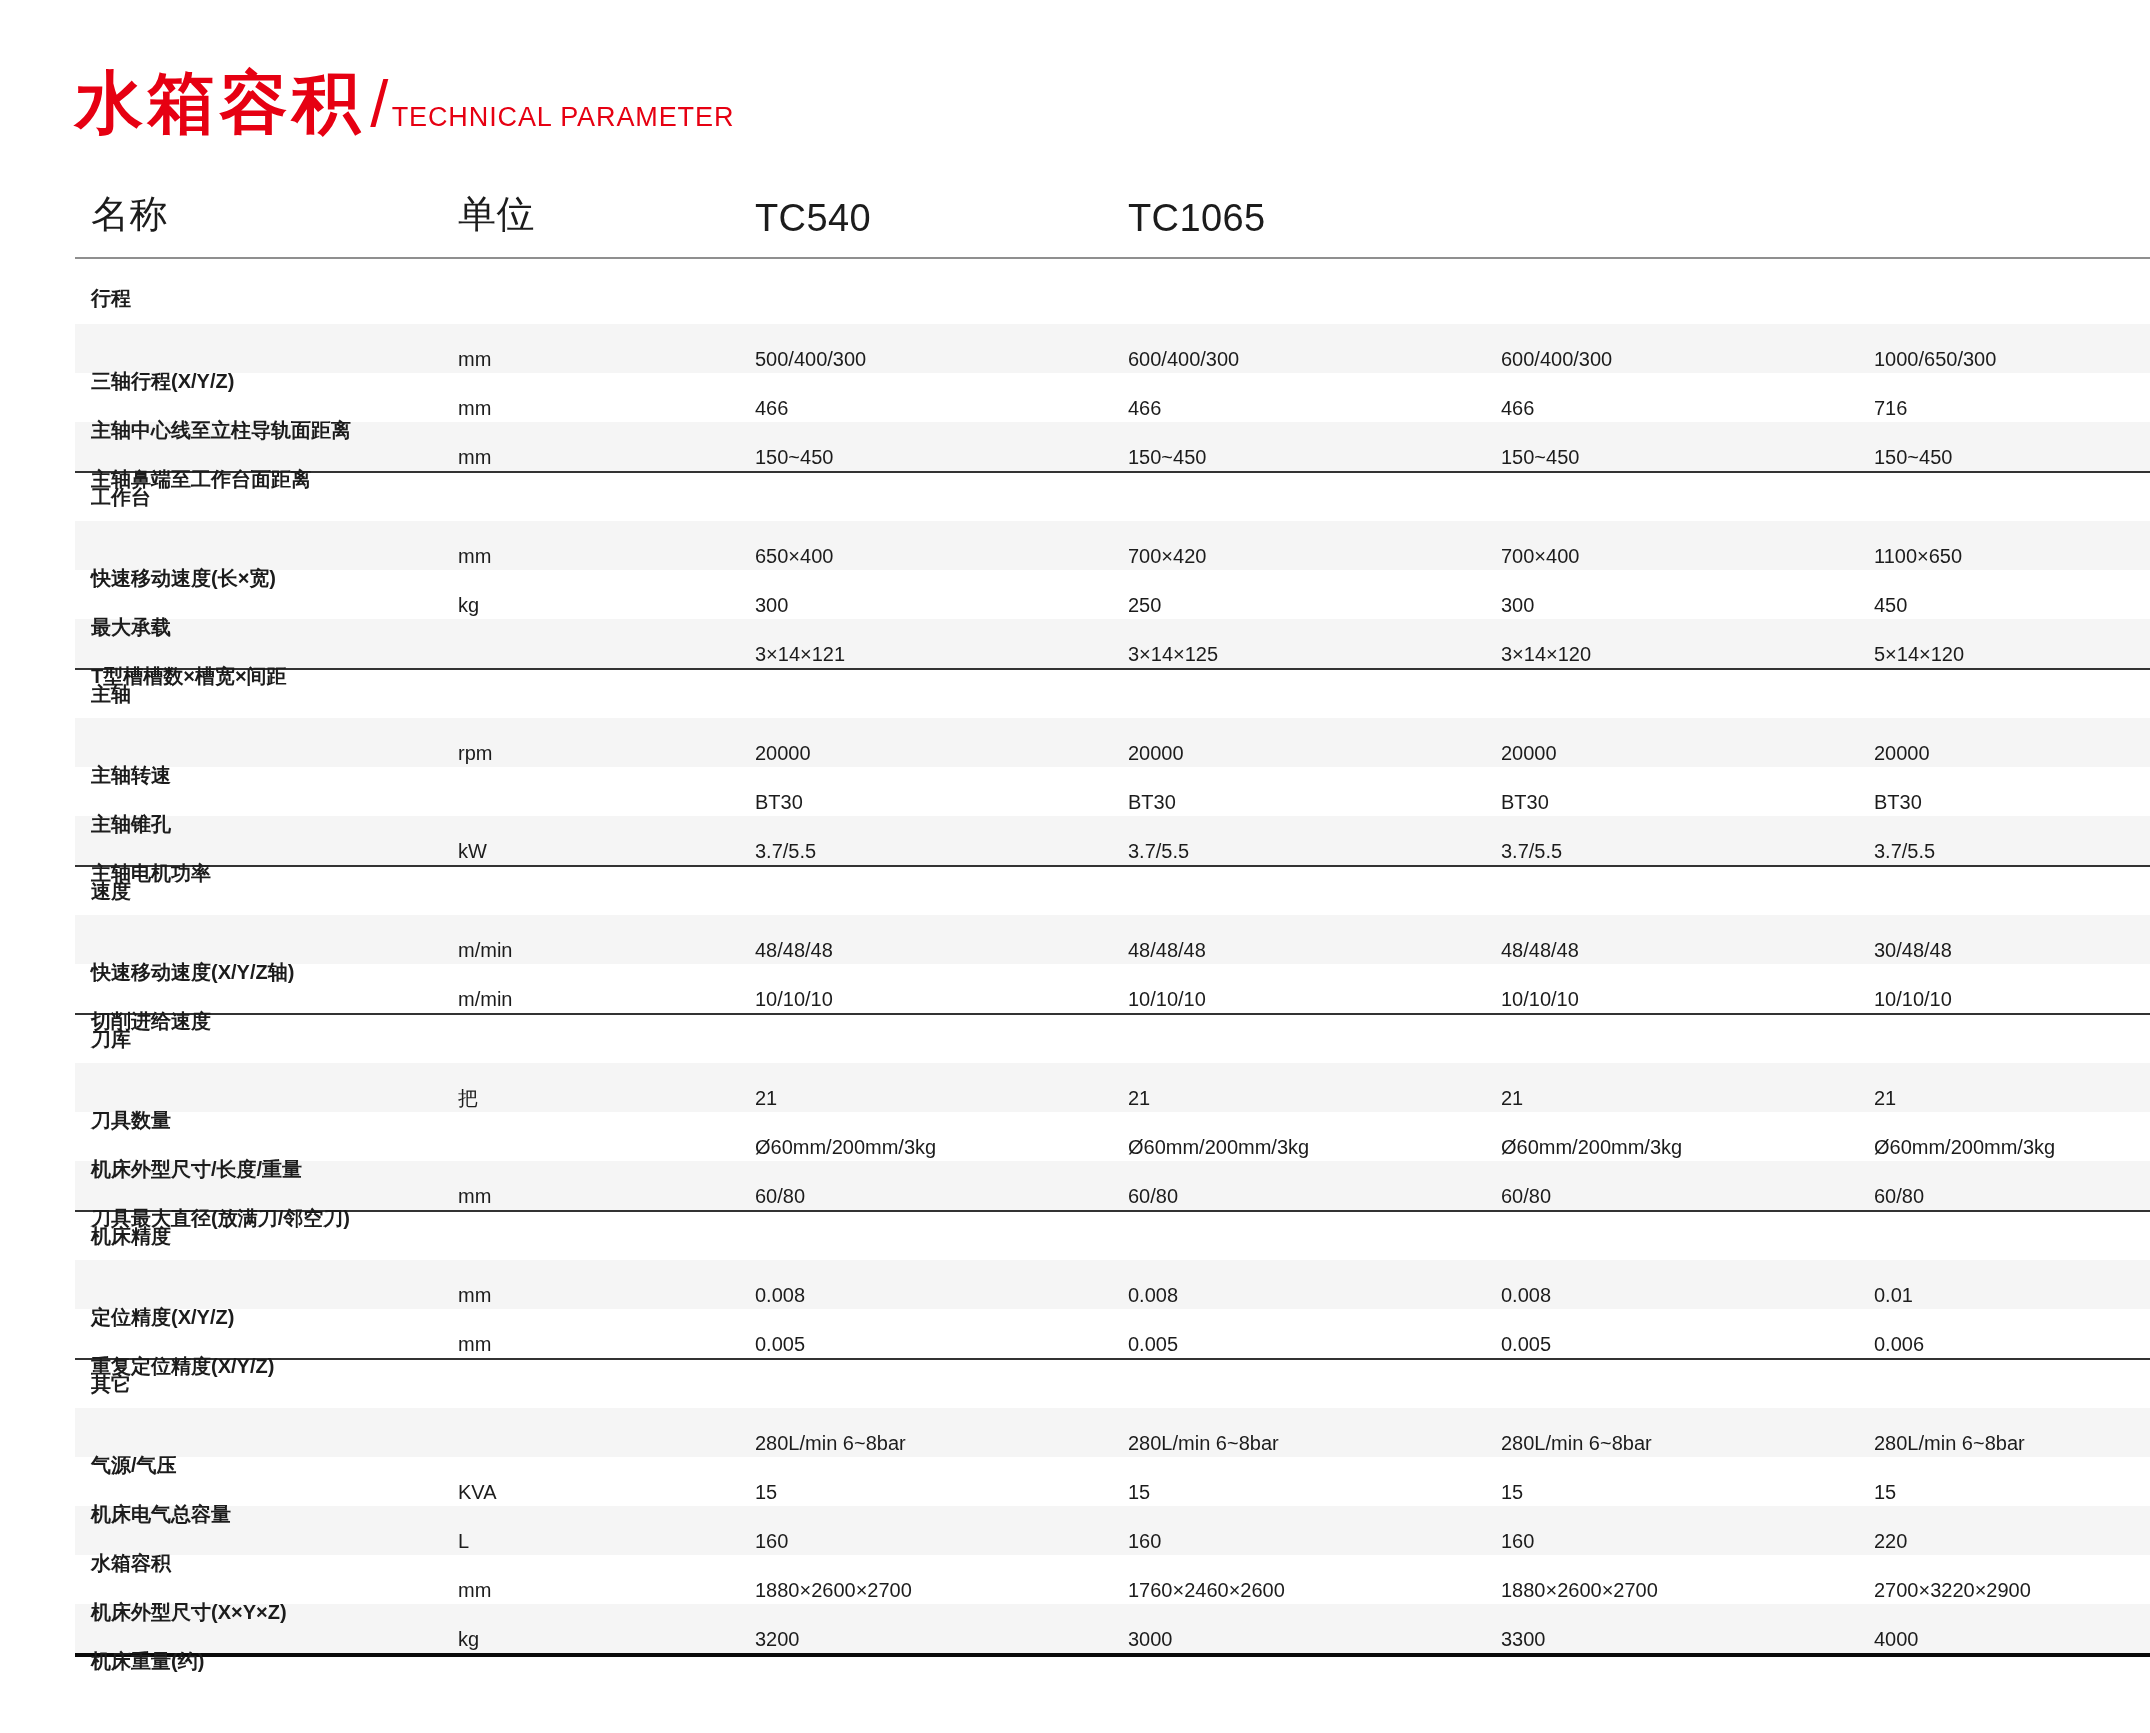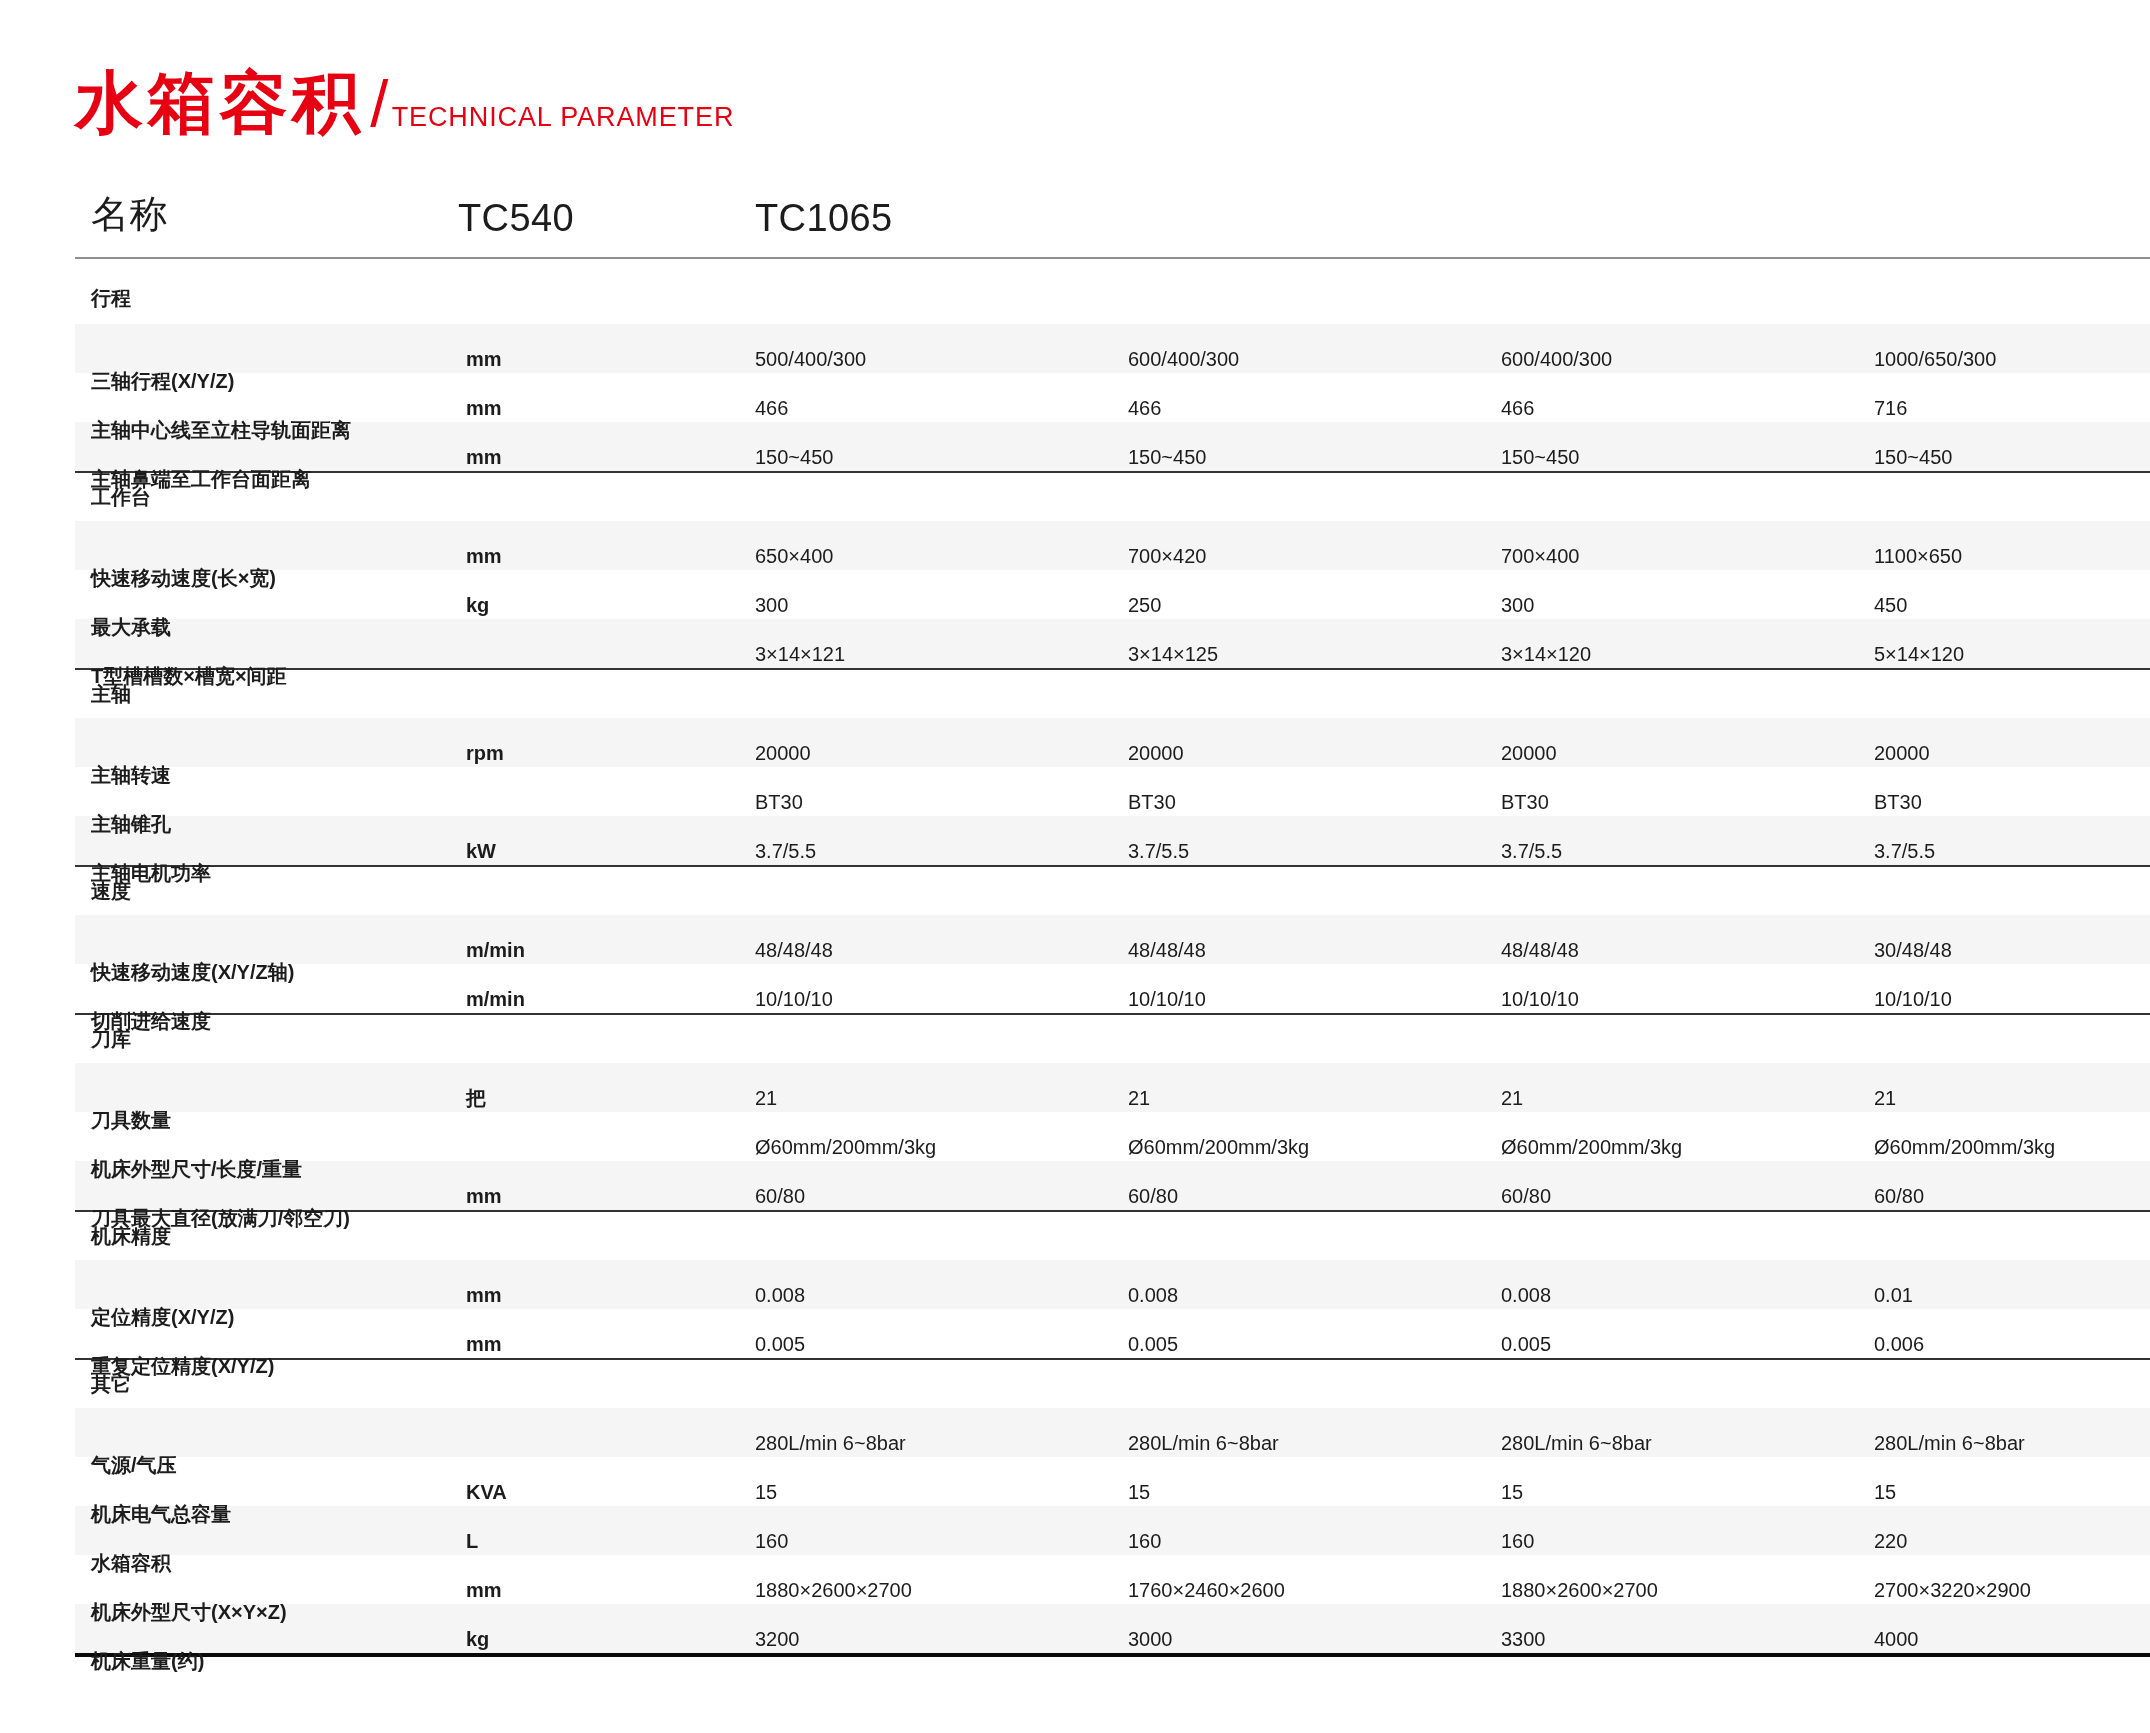--- a/index.html
+++ b/index.html
@@ -33,37 +33,38 @@
 
   
   .section{border-bottom:2.2px solid var(--line-section);}
   .section:last-child{border-bottom:4.7px solid var(--line-bottom);}
   .sec-label{height:48px;display:flex;align-items:center;padding-left:16px;
     font-size:20px;font-weight:700;}
   .section:first-child .sec-label{height:65px;padding-top:13px;}
   .row{height:49px;font-size:20px;}
   .row.odd{background:var(--stripe);}
   .row .name{padding-left:16px;font-weight:600;white-space:nowrap;margin-top:44px;}
-  .row .unit{font-weight:700;margin-left:8px;}
+  .row .unit{font-weight:400;}
   .row .val{font-weight:400;white-space:nowrap;}
 </style>
 </head>
 <body>
 
 <div class="page">
 
   <div class="title">
     <span class="title-cn">水箱容积</span>
     <span class="title-slash">/</span>
     <span class="title-en">TECHNICAL PARAMETER</span>
   </div>
 
   <div class="spec-table">
     <div class="thead grid-row">
       <div class="cell name">名称</div>
+      <div class="cell unit">单位</div>
 
     <div class="cell model">TC540</div>
         <div class="cell model">TC1065</div>
       </div>
     <div class="tbody" id="tbody">
         <div class="section">
           <div class="sec-label">行程</div>
           <div class="row grid-row odd">
             <div class="cell name">三轴行程(X/Y/Z)</div>
             <div class="cell unit">mm</div>

